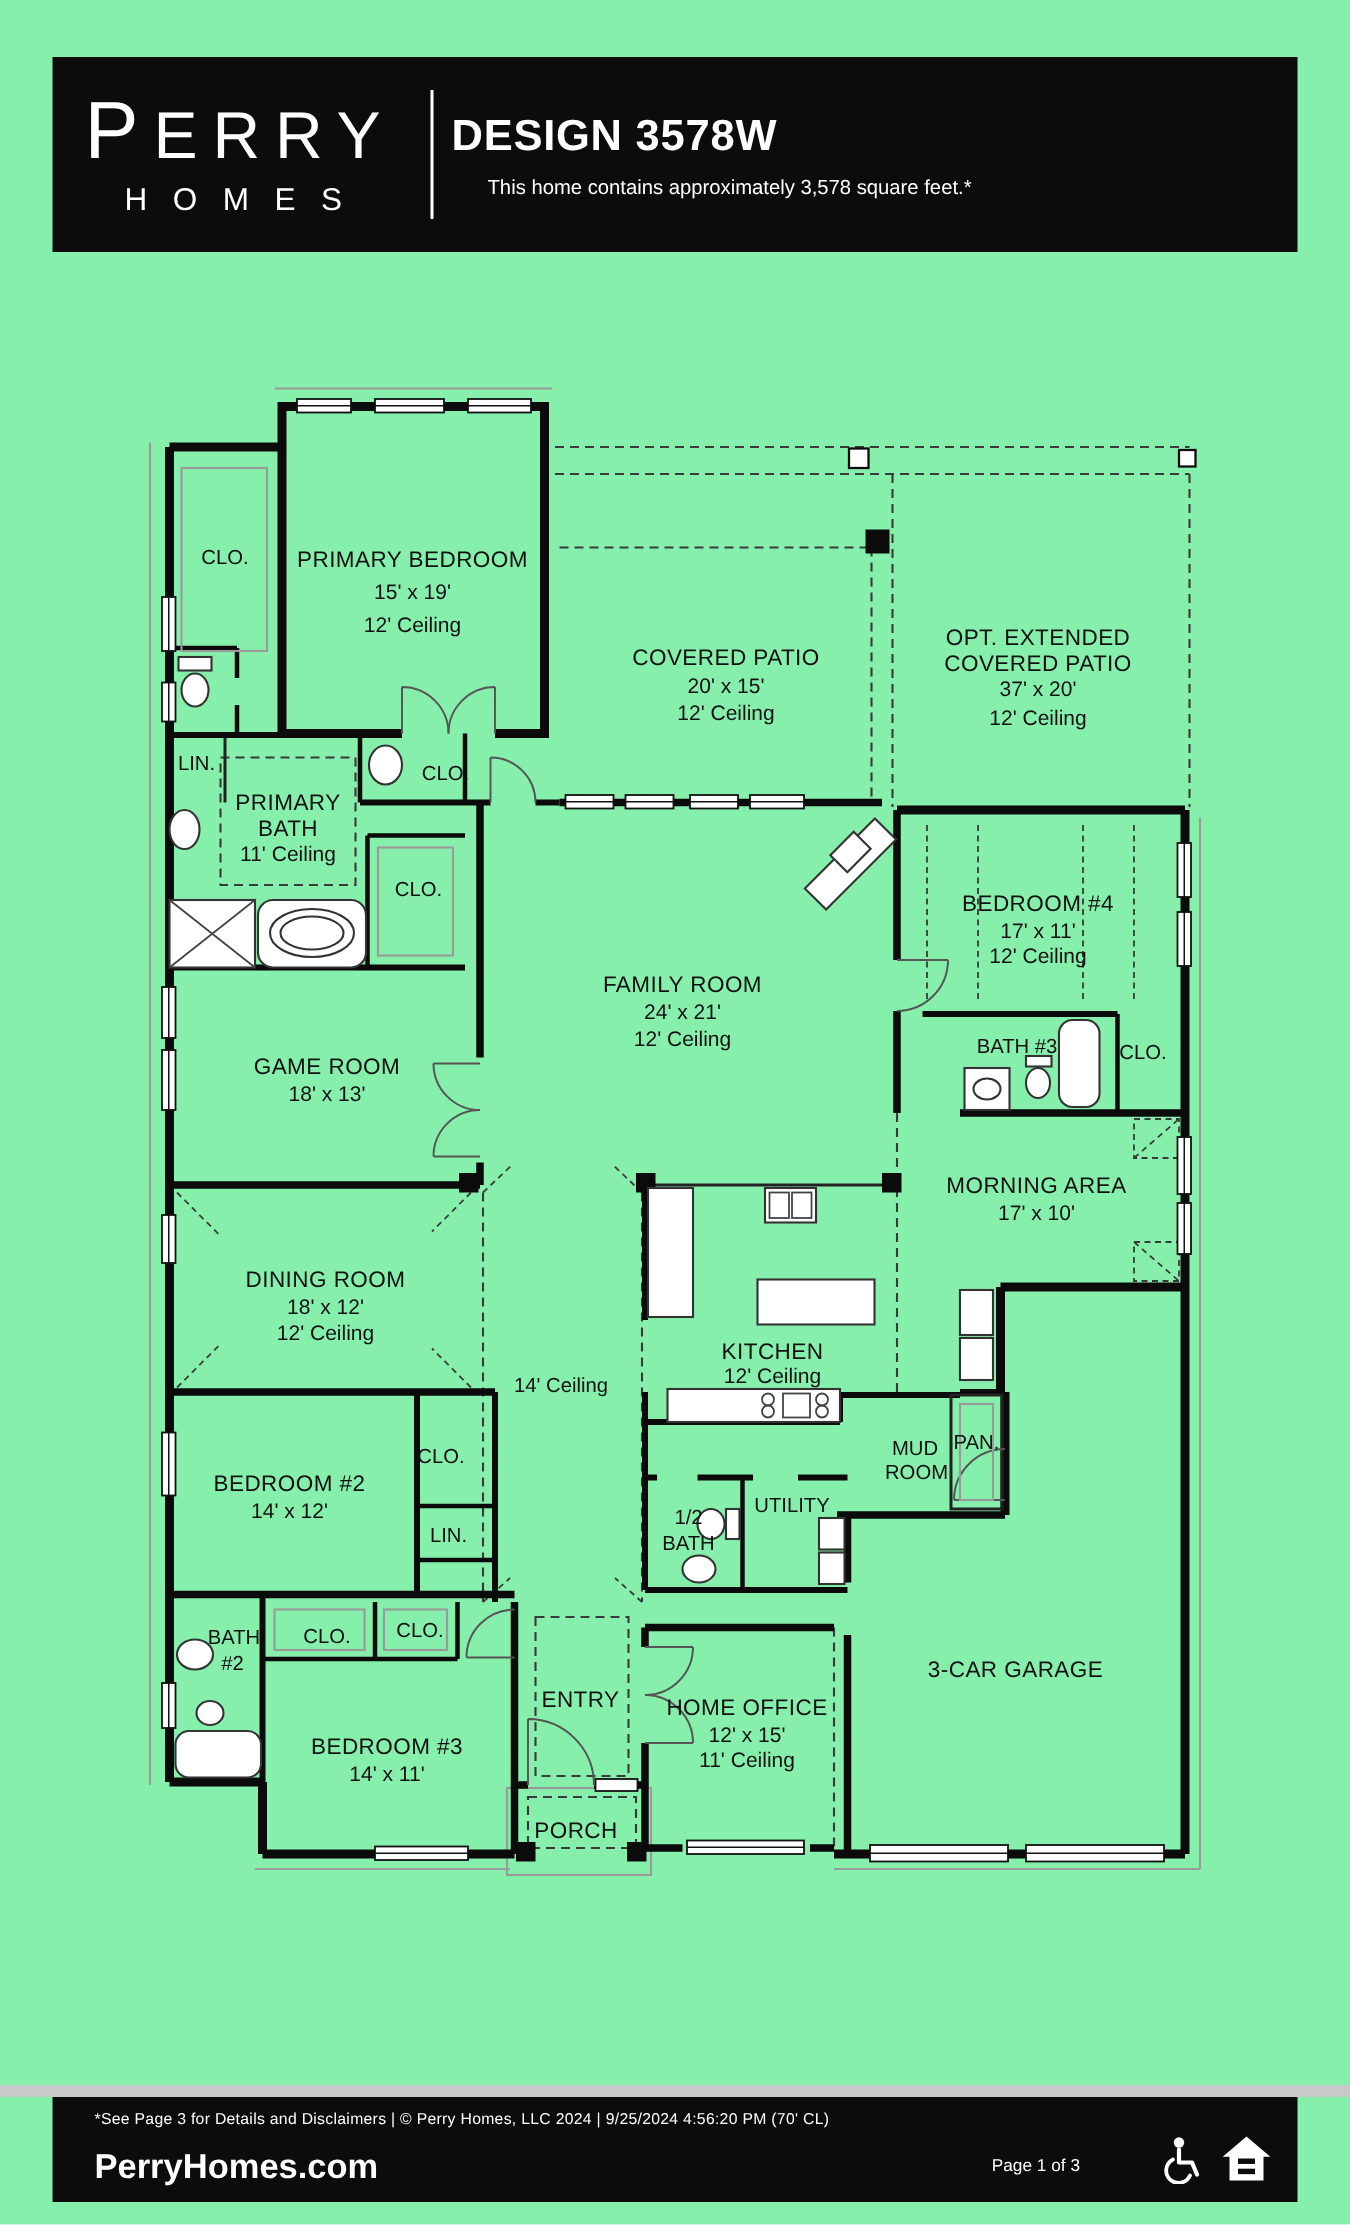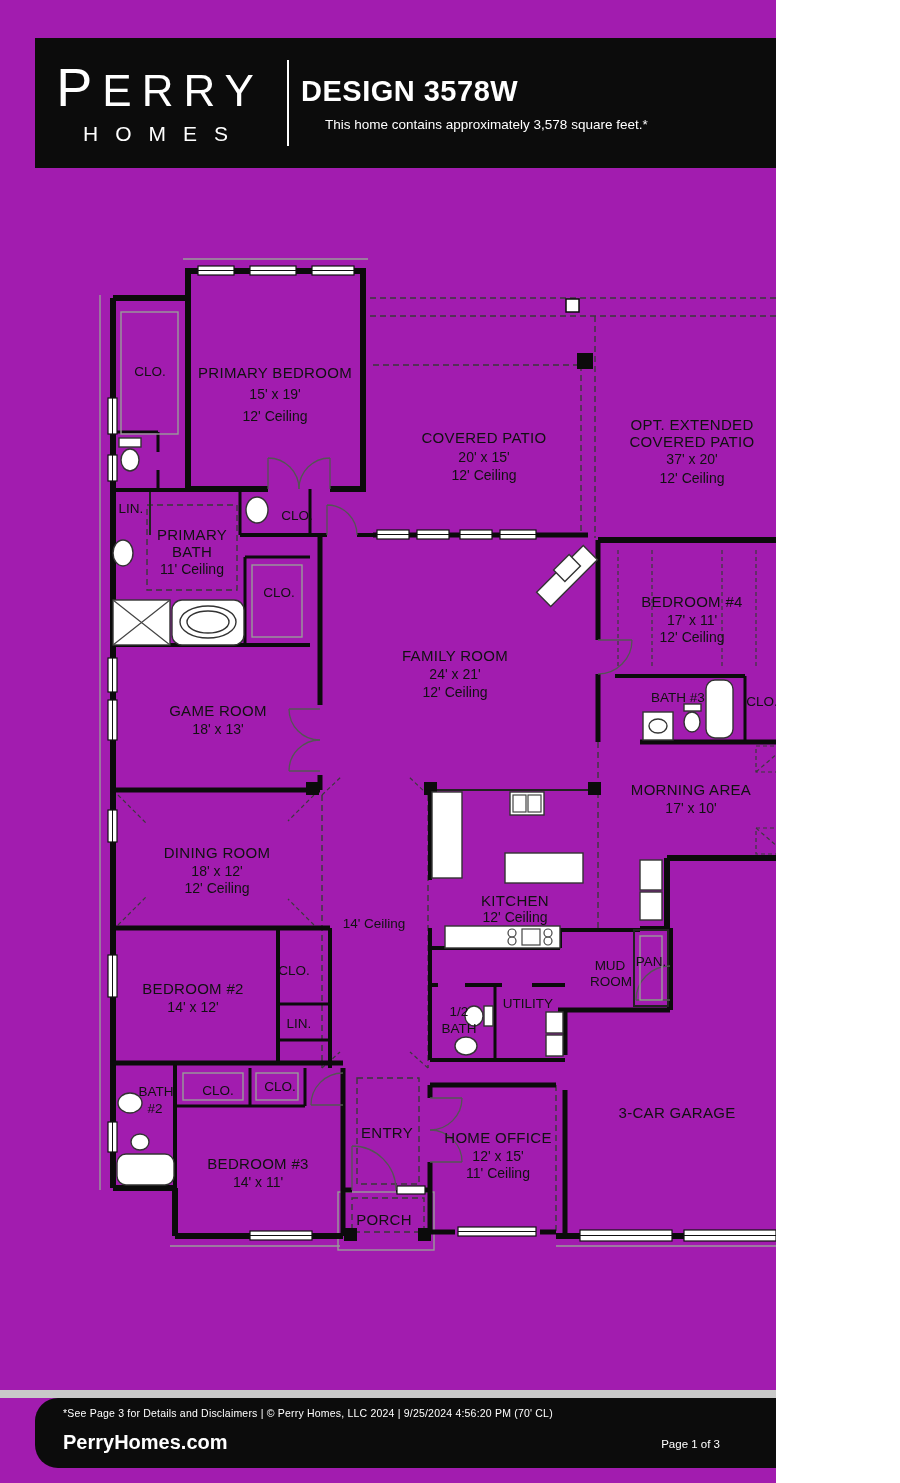--- a/index.html
+++ b/index.html
@@ -1,33 +1,33 @@
 <!DOCTYPE html>
 <html><head>
 <meta charset="utf-8">
 <style>
   html,body{margin:0;padding:0;background:#fff;}
-  .page{position:relative;width:776px;height:1483px;background:#a21caf;overflow:hidden;
+  .page{position:relative;width:900px;height:1483px;background:#86efac;overflow:hidden;
         font-family:"Liberation Sans", sans-serif;}
   
   .hdr{position:absolute;left:35px;top:38px;width:830px;height:130px;background:#0c0c0c;
        display:flex;align-items:center;}
   .brand{width:250px;text-align:center;color:#fff;}
   .brand1{display:block;font-size:44px;font-weight:500;letter-spacing:10px;line-height:1;}
   .brand1::first-letter{font-size:54px;}
   .brand2{display:block;font-size:21px;font-weight:400;letter-spacing:17px;margin-top:8px;margin-left:8px;}
   .hdr-div{width:2px;height:86px;background:#fff;margin:0 0 0 2px;}
   .titleblock{padding-left:12px;color:#fff;}
   .title{font-size:29px;font-weight:bold;letter-spacing:0.5px;}
   .subtitle{font-size:13.5px;margin-top:9px;font-weight:400;margin-left:24px;}
   
   .footer-strip{position:absolute;left:0;top:1390px;width:900px;height:8px;background:#c9c9c9;}
-  .ftr{position:absolute;left:35px;top:1398px;width:830px;height:70px;background:#0c0c0c;color:#fff;border-radius:23px;}
+  .ftr{position:absolute;left:35px;top:1398px;width:830px;height:70px;background:#0c0c0c;color:#fff;}
   .ftr-line1{position:absolute;left:28px;top:9px;font-size:10.5px;letter-spacing:0.2px;}
-  .ftr-site{position:absolute;left:28px;top:33px;font-size:20px;font-weight:bold;}
+  .ftr-site{position:absolute;left:28px;top:33px;font-size:23px;font-weight:bold;}
   .ftr-page{position:absolute;right:145px;top:40px;font-size:11.5px;}
   .ftr-icons{position:absolute;right:16px;top:24px;display:flex;gap:9px;align-items:center;}
   
   svg text{fill:#111;}
   .rname{font-size:15px;letter-spacing:0.3px;}
   .rdim{font-size:14px;}
   .rsmall{font-size:13.5px;}
   .w6{stroke:#0b0b0b;stroke-width:6;fill:none;}
   .w5{stroke:#0b0b0b;stroke-width:5;fill:none;}
   .w4{stroke:#0b0b0b;stroke-width:4;fill:none;}

